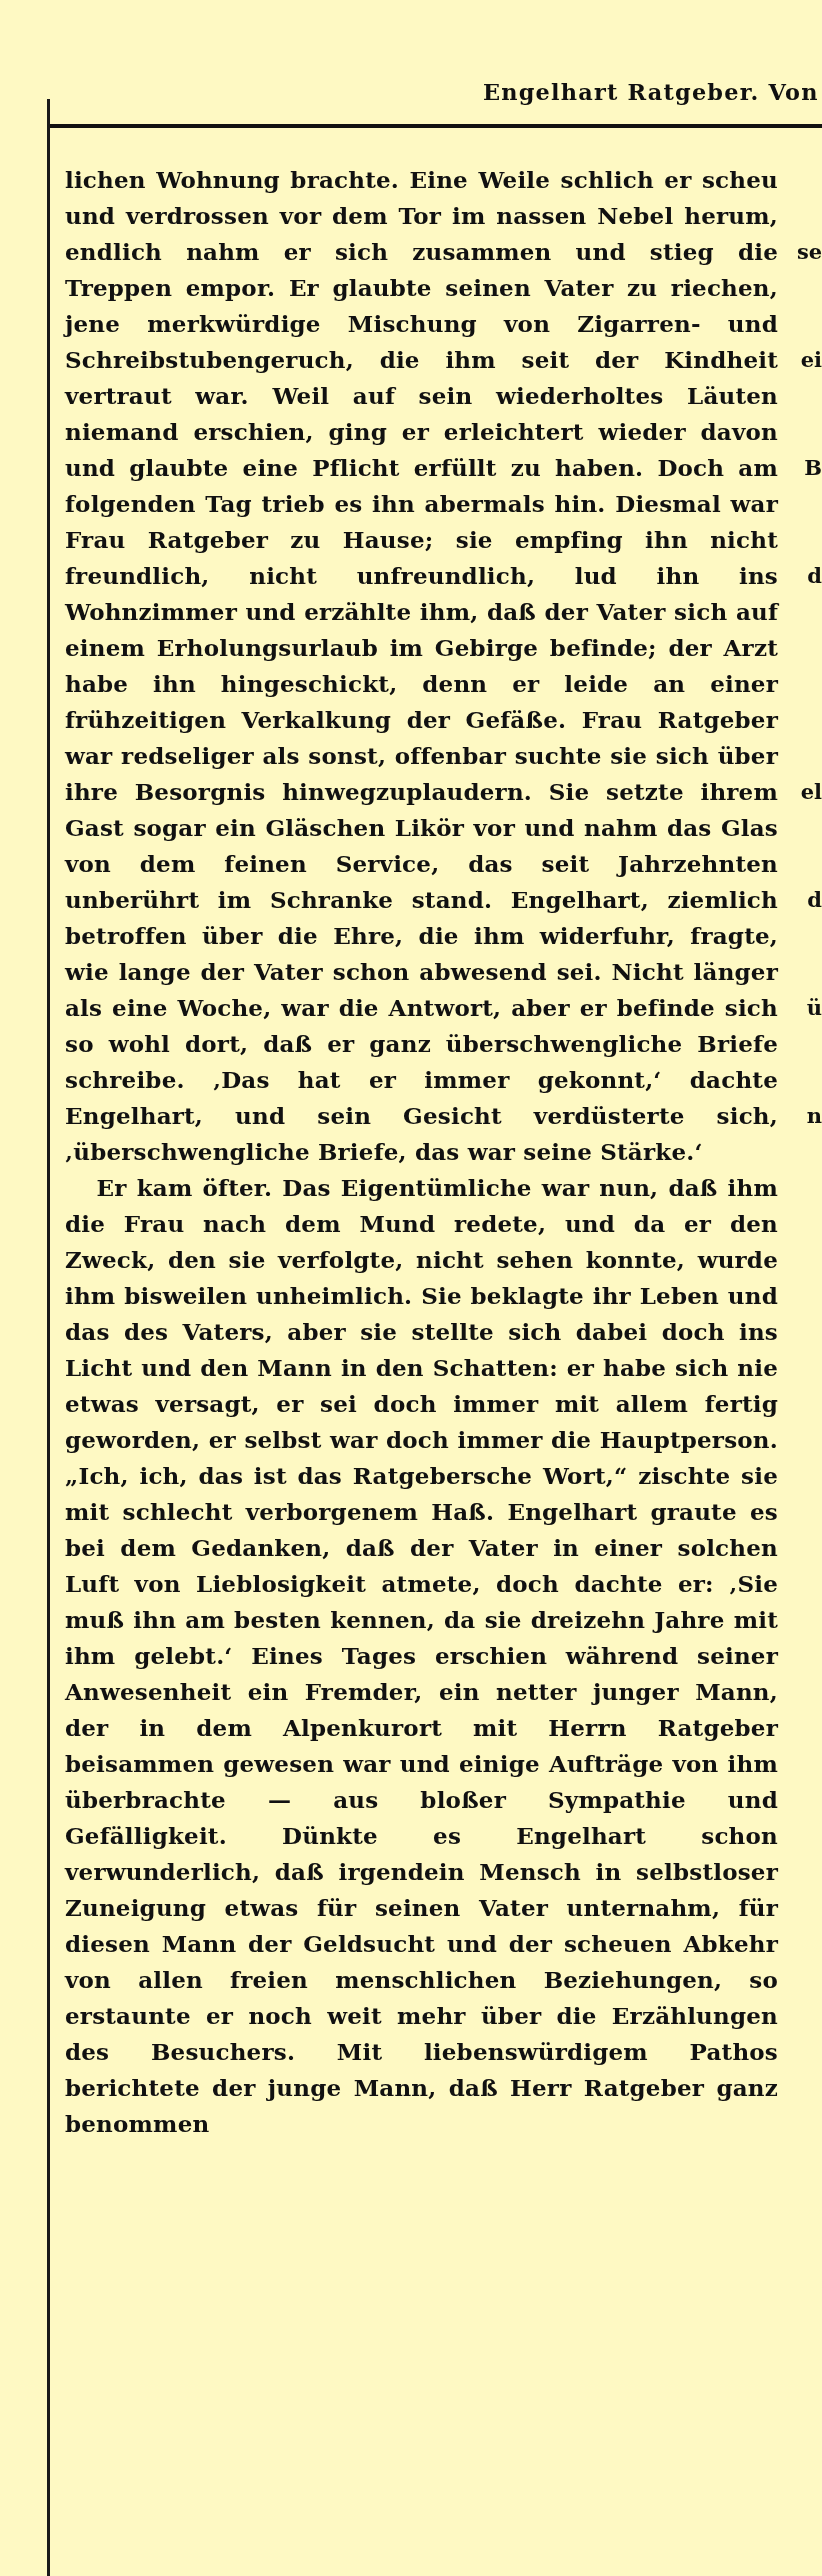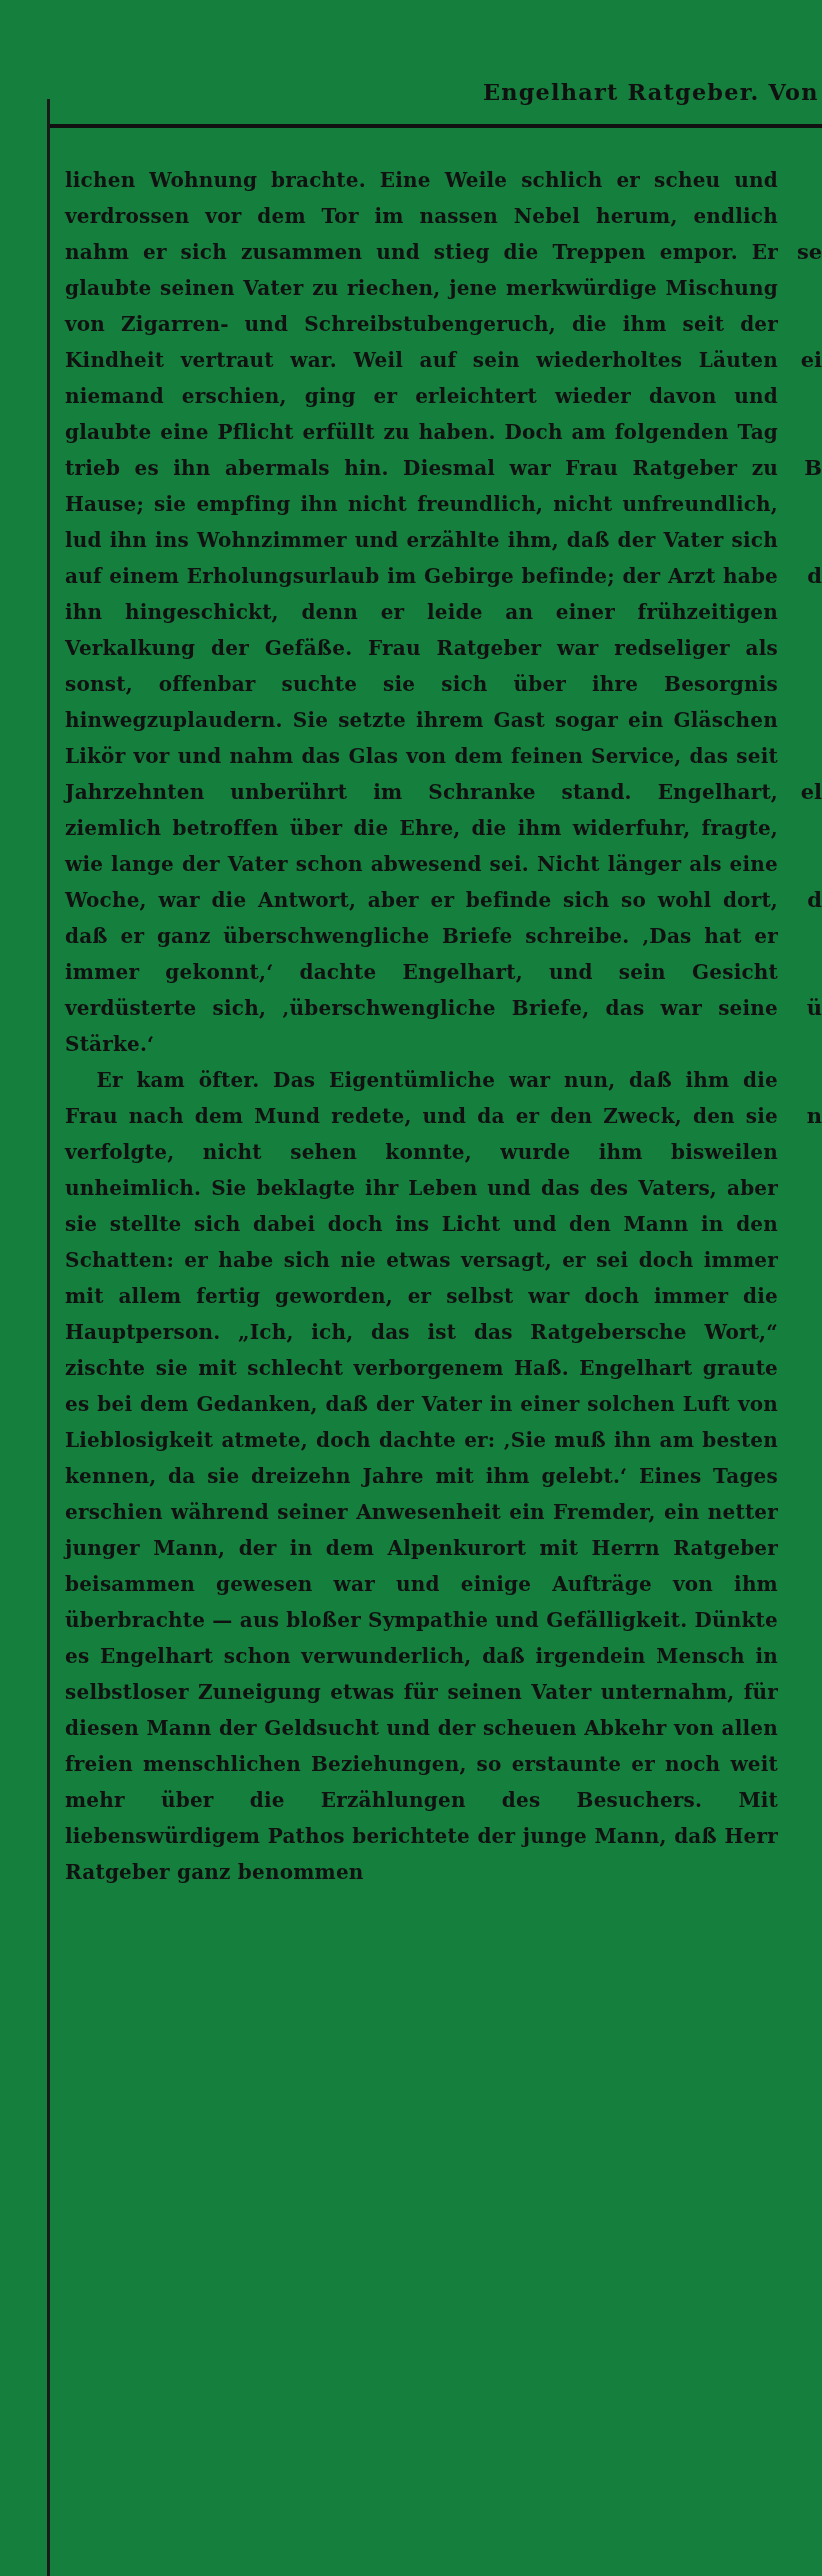--- a/index.html
+++ b/index.html
@@ -14,21 +14,21 @@
     font-family: "DejaVu Serif", "Liberation Serif", serif;
     overflow: hidden;
   }
 
   
   #page {
     position: absolute;
     left: 0; top: 0;
     width: 822px;
     height: 2576px;
-    background: #15803d;
+    background: #fef9c3;
   }
 
   
   .gutter-rule {
     position: absolute;
     left: 47px;
     top: 99px;
     width: 2.5px;
     height: 2477px;
     background: #1a1a1a;
@@ -63,21 +63,21 @@
     font-weight: 600;
   }
 
   
   .text-col {
     position: absolute;
     left: 65px;
     top: 162px;
     width: 713px;
     color: #111111;
-    font-size: 20px;
+    font-size: 23px;
     line-height: 36px;
     text-align: justify;
     text-justify: inter-word;
     letter-spacing: 0.2px;
     font-weight: 600;
   }
   .text-col p {
     margin: 0;
     text-indent: 0;
   }

